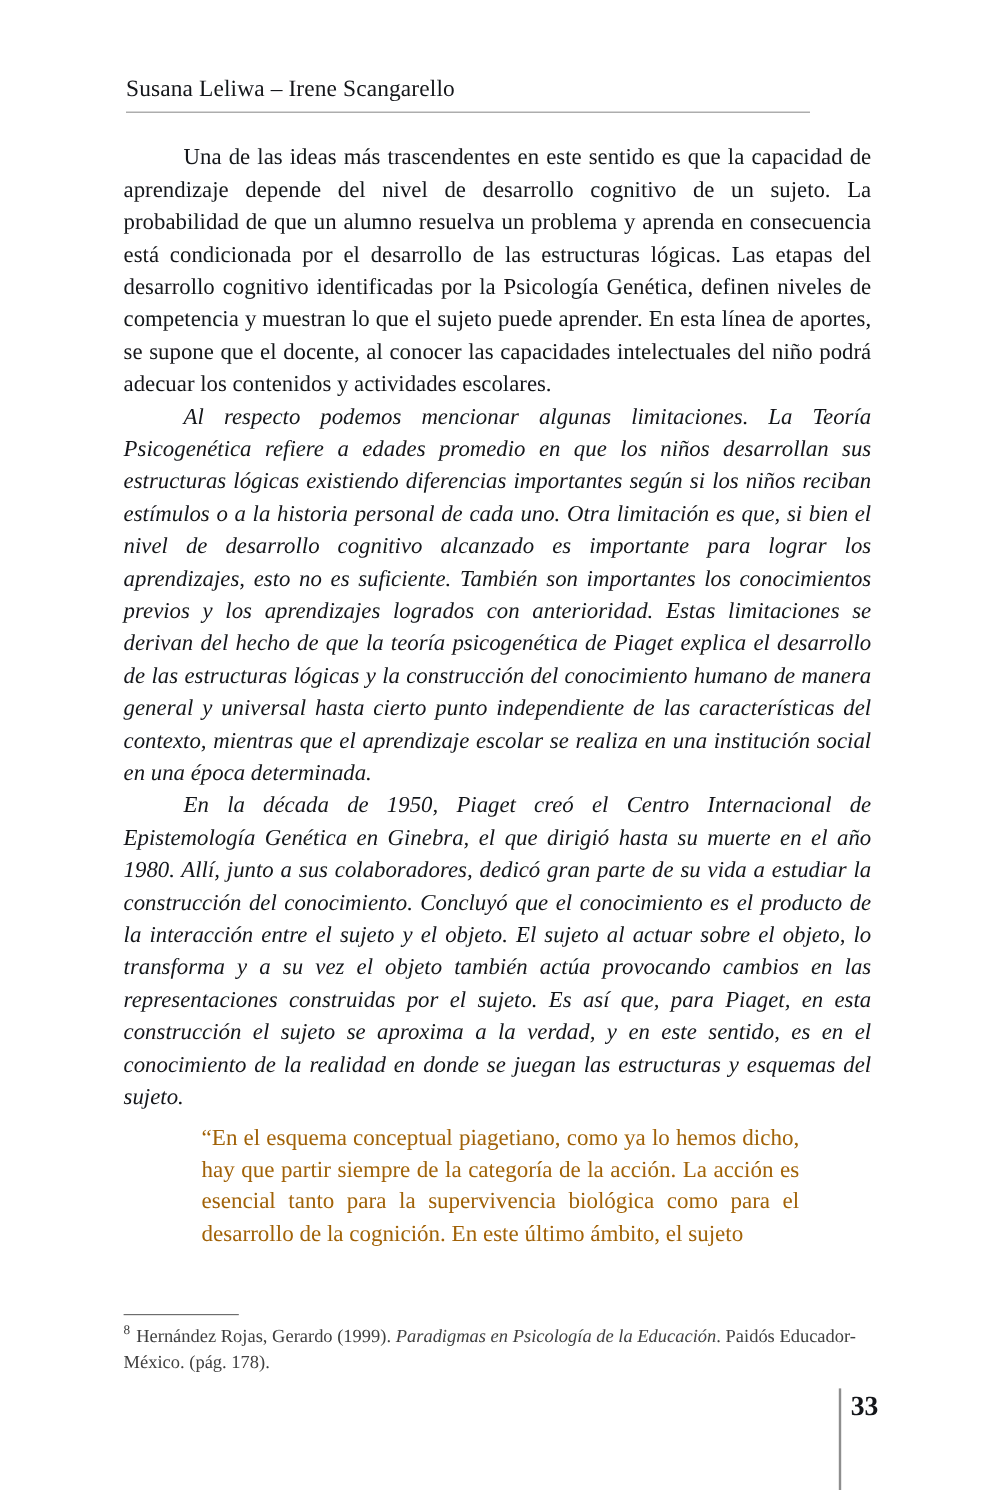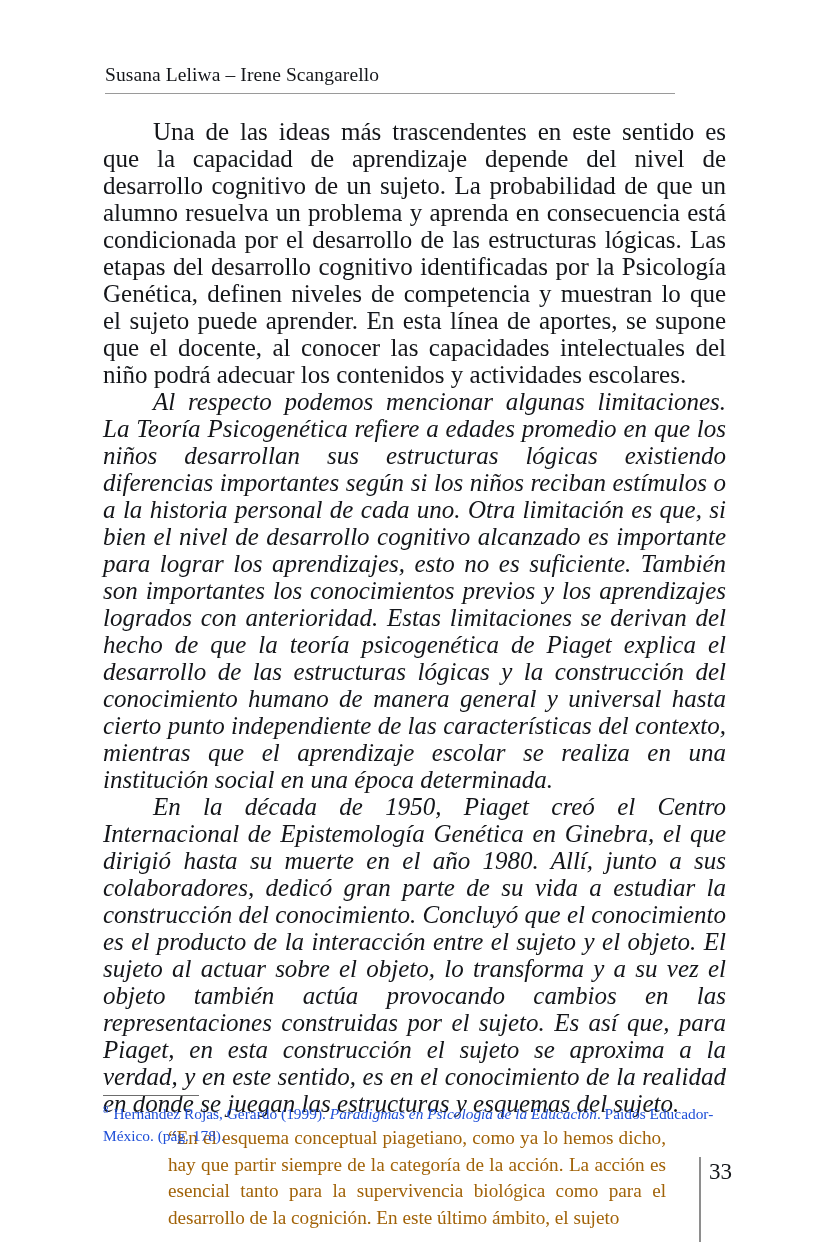--- a/index.html
+++ b/index.html
@@ -43,21 +43,21 @@
   .body-block {
     position: absolute;
     left: 103px;
     top: 118px;
     width: 623px;
   }
   p.para {
     margin: 0;
     text-align: justify;
     text-justify: inter-word;
-    font-size: 25px;
+    font-size: 19px;
     line-height: 27.0px;
     text-indent: 50px;
     color: #14161a;
     hyphens: none;
   }
   p.para + p.para {
     margin-top: 0px;
     font-style: italic;
   }
 
@@ -92,21 +92,21 @@
     background: #6d6d6d;
   }
   .footnote {
     position: absolute;
     left: 103px;
     top: 1103px;
     width: 633px;
     font-size: 15.4px;
     line-height: 22px;
     text-align: left;
-    color: #1d4ed8;
+    color: #404040;
   }
   .footnote .fn-num {
     font-size: 11px;
     vertical-align: super;
     line-height: 0;
     margin-right: 5px;
   }
   .footnote .fn-title {
     font-style: italic;
   }
@@ -120,20 +120,21 @@
     height: 85px;
     background: #8e8e8e;
   }
   .folio {
     position: absolute;
     left: 709px;
     top: 1160px;
     font-size: 23px;
     color: #14161a;
     line-height: 1;
+    font-weight: bold;
   }
 </style>
 </head>
 <body>
 
 <div class="page">
 
   <div class="running-head">Susana Leliwa – Irene Scangarello</div>
   <div class="head-rule"></div>
 

